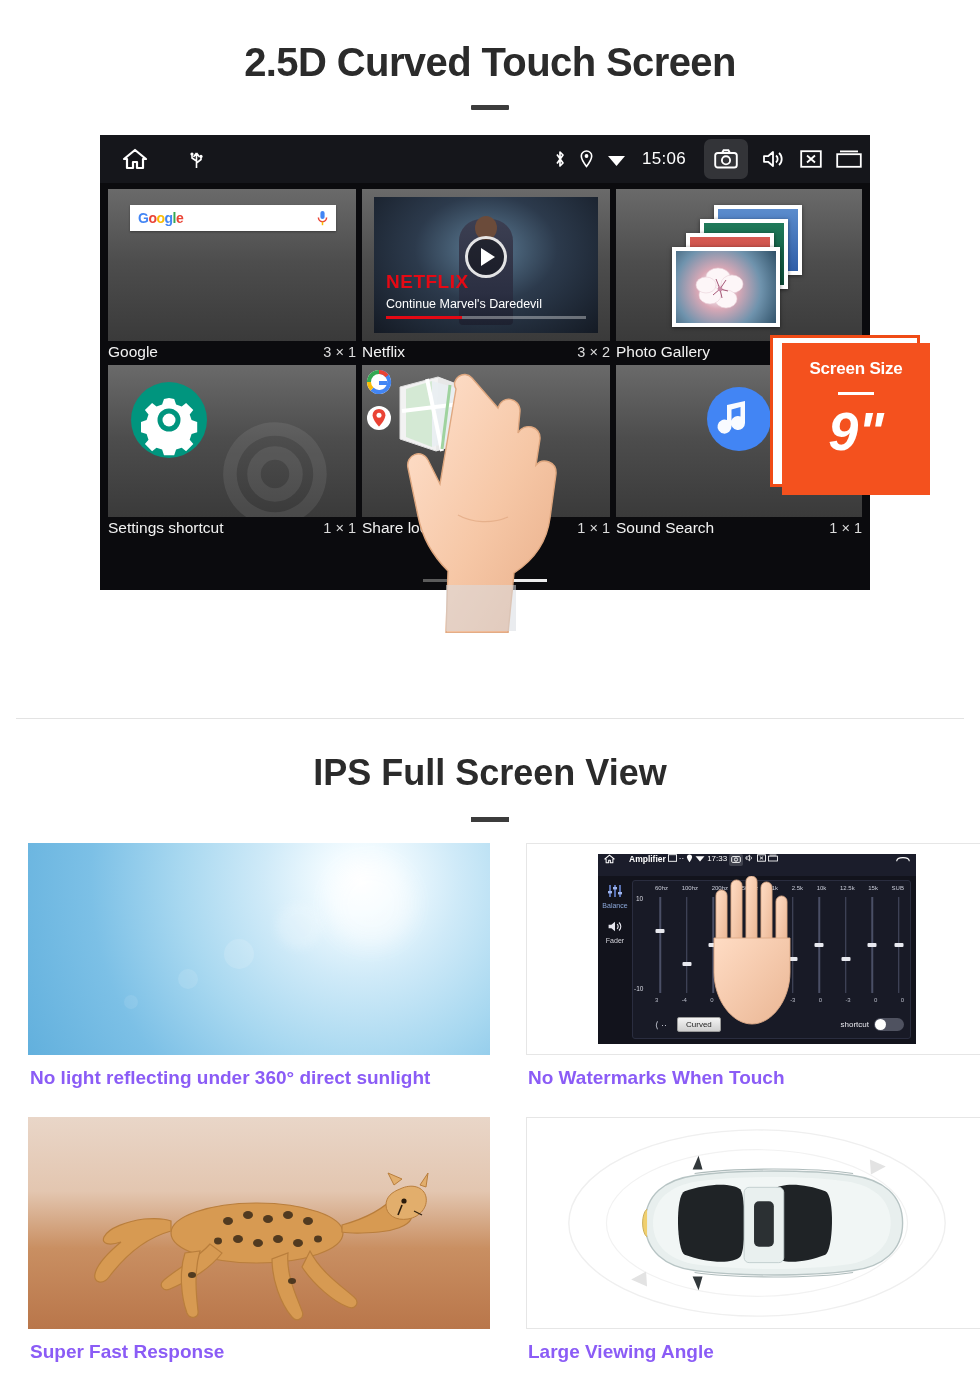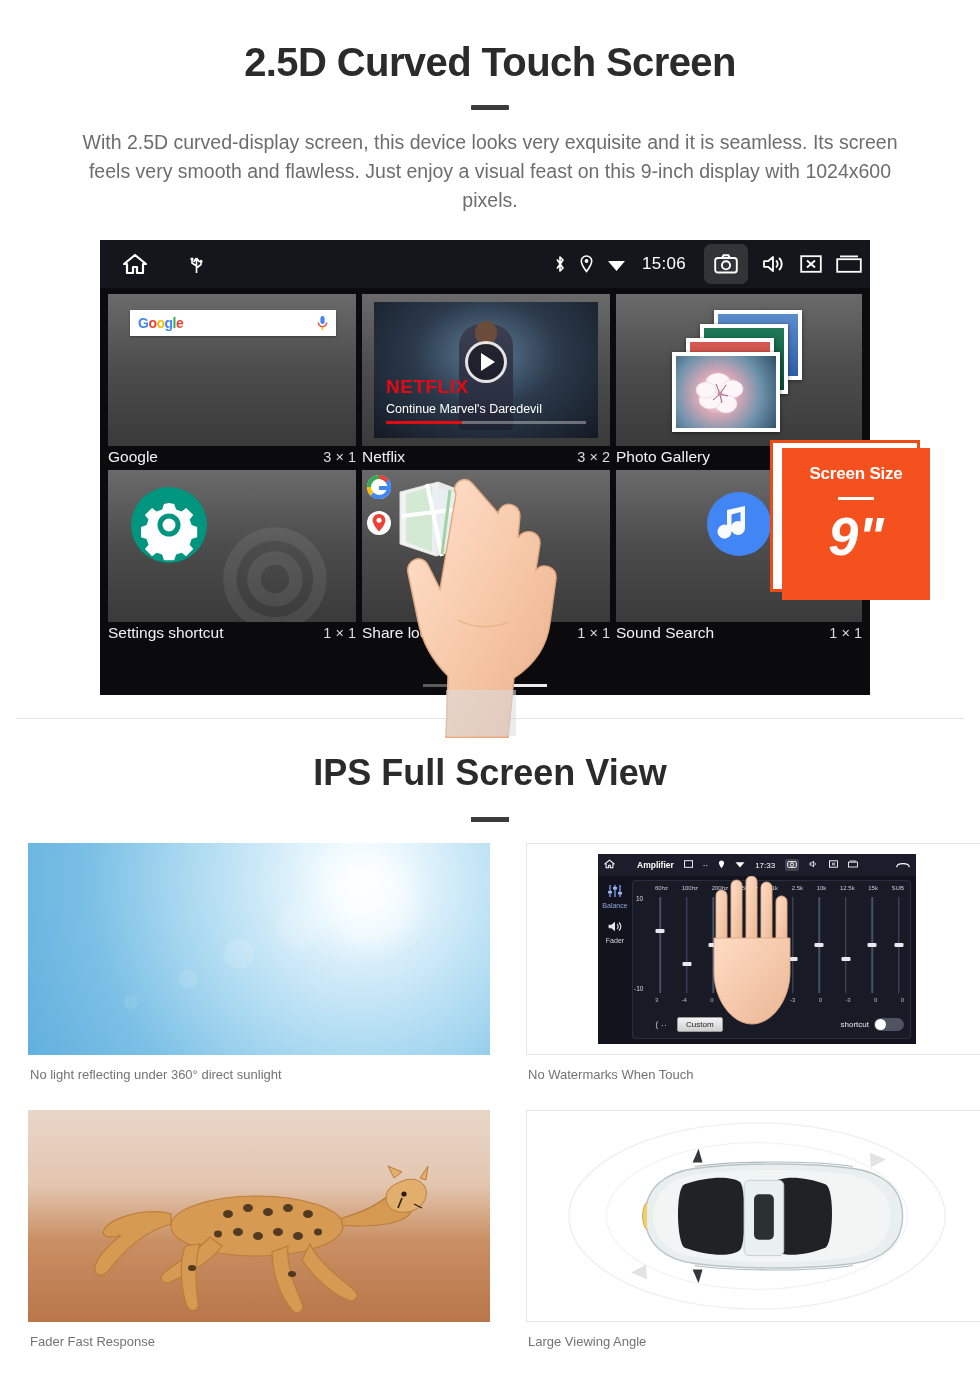--- a/index.html
+++ b/index.html
@@ -169,33 +169,33 @@
     position:absolute; left:0; right:0; top:752px;
     text-align:center; font-size:36px; font-weight:bold; color:#2b2b2b;
   }
   .divider2{ width:38px;height:5px;background:#3c3c3c; margin:17px auto 0 auto; }
 
   .cards{ position:absolute; left:28px; top:843px; width:924px; }
   .crow{ display:flex; gap:36px; }
   .card{ width:462px; }
   .card .thumb{ width:462px; height:212px; overflow:hidden; position:relative; background:#fff; }
   .card .bordered{ border:1px solid #e6e6e6; }
-  .caption{ font-size:13px; color:#737373; padding:12px 0 0 2px; }
+  .caption{ font-size:19px; color:#8b5cf6; padding:12px 0 0 2px;font-weight:bold; }
 
   .sky{
     width:100%; height:100%;
     background:
       radial-gradient(circle at 72% 18%, #ffffff 0%, #f2fbff 9%, #cfeaf8 26%, #a8d8f0 48%, #7cc0e6 72%, #62b0dd 100%);
     position:relative;
   }
   .flare{ position:absolute; border-radius:50%; background:rgba(255,255,255,.5); }
 
   .amp{ width:100%; height:100%; background:#fff; display:flex; align-items:center; justify-content:center; }
   .ampscr{ width:318px; height:190px; background:#12131c; position:relative; overflow:hidden; }
-  .amp-top{ height:22px; background:#1b1d2b; display:flex; align-items:center; color:#fff; font-size:8px; padding:0 6px; gap:10px; }
+  .amp-top{ height:22px; background:#1b1d2b; display:flex; align-items:flex-start; color:#fff; font-size:8px; padding:0 6px; gap:2px; }
   .amp-title{ font-weight:bold; font-size:8.5px; margin-left:12px; }
   .amp-time{ font-size:8px; }
   .amp-body{ display:flex; height:168px; }
   .amp-side{ width:34px; padding-top:8px; display:flex; flex-direction:column; align-items:center; gap:10px; }
   .amp-side .s-lab{ font-size:7px; color:#8aa6d8; }
   .amp-side .s-lab2{ font-size:7px; color:#d6d6dd; }
   .amp-main{ flex:1; margin:4px 5px 5px 0; background:#181a26; border:1px solid #2a2d3f; border-radius:3px; position:relative; }
   .bands{ position:absolute; left:22px; right:6px; top:4px; display:flex; justify-content:space-between; }
   .band-l{ font-size:6px; color:#c9ccd8; }
   .sliders{ position:absolute; left:22px; right:6px; top:16px; height:96px; display:flex; justify-content:space-between; }
@@ -219,21 +219,20 @@
 
   .carbg{ width:100%; height:100%; background:#fff; position:relative; }
 </style>
 </head>
 <body>
 
 <div class="page">
 
   <div class="sec1-title">2.5D Curved Touch Screen</div>
   <div class="divider"></div>
-  <div class="sec1-desc">With 2.5D curved-display screen, this device looks very exquisite and it is seamless. Its screen feels very smooth and flawless. Just enjoy a visual feast on this 9-inch display with 1024x600 pixels.</div>
 
   <div class="device-wrap">
     <div class="device">
 
       <div class="statusbar">
         <div class="sb-left">
           <span class="ic">
             <svg width="26" height="22" viewBox="0 0 26 22">
                 <path d="M13 2 L24 11 H21 V20 H15 V14 H11 V20 H5 V11 H2 Z" fill="none" stroke="#fff" stroke-width="2.2" stroke-linejoin="round"></path>
               </svg>
@@ -632,21 +631,21 @@
                     <span class="val">0</span>
                     <span class="val">-3</span>
                     <span class="val">0</span>
                     <span class="val">-3</span>
                     <span class="val">0</span>
                     <span class="val">0</span>
                   </div>
 
                   <div class="amp-bot">
                     <span style="color:#cfd2dd;font-size:9px;">⟨&nbsp;··</span>
-                    <span class="preset">Custom</span>
+                    <span class="preset">Curved</span>
                     <span class="loud">
                       <span>shortcut</span>
                       <span class="toggle">
                           <i></i>
                         </span>
                     </span>
                   </div>
                 </div>
               </div>
 
@@ -707,21 +706,21 @@
                 <path d="M358 34 c12 -6 24 -2 26 8 c2 10 -6 20 -18 22 c-12 2 -22 -4 -22 -14 c0 -8 6 -13 14 -16 z"></path>
                 <path d="M352 30 l-6 -12 l14 6 z"></path>
                   <path d="M378 30 l8 -12 l-2 14 z"></path>
               </g>
               <circle cx="362" cy="46" r="2.6" fill="#2b1c0c"></circle>
               <path d="M372 56 l8 4" stroke="#2b1c0c" stroke-width="1.2" fill="none"></path>
               <path d="M360 50 l-4 10" stroke="#2b1c0c" stroke-width="1.6" fill="none"></path>
             </svg>
           </div>
         </div>
-        <div class="caption">Fader Fast Response</div>
+        <div class="caption">Super Fast Response</div>
       </div>
 
       <div class="card">
         <div class="thumb bordered">
           <div class="carbg">
             <svg width="100%" height="100%" viewBox="0 0 462 212">
               <ellipse cx="231" cy="106" rx="190" ry="94" fill="none" stroke="#efefef" stroke-width="1.4"></ellipse>
               <ellipse cx="231" cy="106" rx="152" ry="74" fill="none" stroke="#f2f2f2" stroke-width="1.2"></ellipse>
               <path d="M345 42 l16 7 l-15 8 z" fill="#e3e3e3"></path>
               <path d="M120 170 l-16 -7 l15 -8 z" fill="#e3e3e3"></path>

